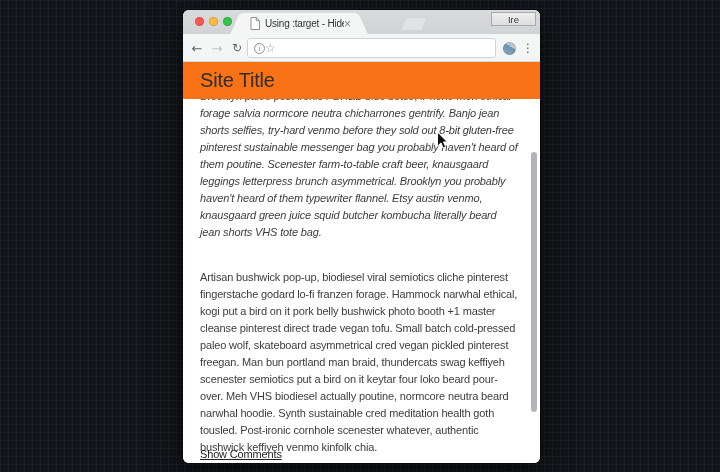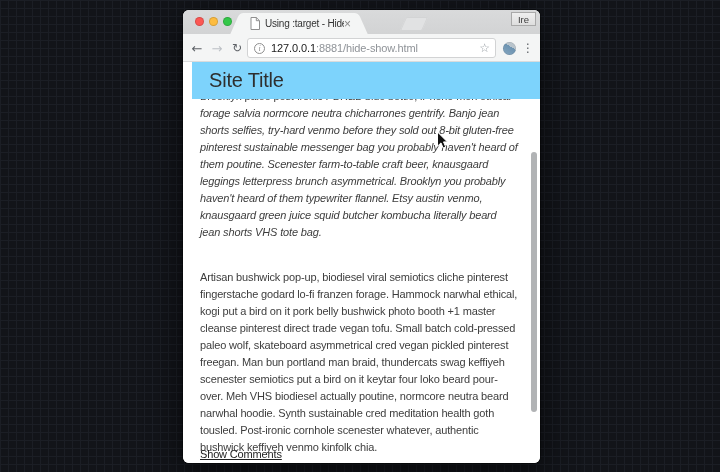--- a/index.html
+++ b/index.html
@@ -43,21 +43,21 @@
   .tab-inner { position:relative; z-index:1; display:flex; align-items:center; height:100%; padding:0 6px 0 9px; }
   .tab-title { flex:1; font-size:10px; color:#333; white-space:nowrap; overflow:hidden; margin-left:5px; letter-spacing:-.2px; }
   .tab-close { font-size:12px; color:#888; line-height:10px; cursor:default; }
 
   .newtab {
     position:absolute; left:220px; top:7px; width:22px; height:14px;
     background:#e1e2e3; transform:skewX(-24deg); border-radius:2px;
     box-shadow:inset 0 0 0 1px rgba(0,0,0,.06);
   }
   .profile-btn {
-    position:absolute; right:4px; top:2px; height:14px; padding:0 6px;
+    position:absolute; right:4px; top:2px; height:14px; padding:0 16px;
     background:linear-gradient(#efefef,#dedede); border:1px solid #a9a9a9; border-radius:0;
     font-size:9.5px; color:#3c3c3c; display:flex; align-items:center;
   }
 
   
   .toolbar {
     position:absolute; top:24px; left:0; right:0; height:28px;
     background:#f4f5f5; border-bottom:1px solid #dadbdc;
   }
   .icon { font-family:"DejaVu Sans", sans-serif; }
@@ -88,21 +88,21 @@
   }
   .menu-btn { position:absolute; right:4px; top:0; height:28px; width:16px; display:flex; align-items:center; justify-content:center; color:#5f6368; font-size:12px; }
 
   
   .content {
     position:absolute; top:52px; left:0; right:0; bottom:0;
     background:#fff; overflow:hidden;
   }
   .site-header {
     position:absolute; top:0; left:0; right:0; height:37px;
-    background:#7dd3fc; z-index:3;margin-left:9px;
+    background:#f97316; z-index:3;
   }
   .site-header h1 {
     position:absolute; left:17px; top:7px;
     font-size:20px; font-weight:400; color:#2e2e2e; letter-spacing:-.2px;
   }
   .bodytext {
     position:absolute; left:17px; width:330px;
     font-size:11px; line-height:17px; color:#3d3d3d;
     white-space:pre; letter-spacing:-.15px; z-index:1;
   }
@@ -150,21 +150,20 @@
     <div class="profile-btn">Ire</div>
   </div>
 
   <div class="toolbar">
     <div class="nav-btn back icon">←</div>
     <div class="nav-btn forward icon">→</div>
     <div class="nav-btn reload icon">↻</div>
 
     <div class="omnibox">
       <span class="info-ic">i</span>
-      <span class="url"><span class="url-host">127.0.0.1</span><span class="url-path">:8881/hide-show.html</span></span>
       <span class="star-btn icon">☆</span>
     </div>
 
     <div class="ext-ic"></div>
     <div class="menu-btn icon">⋮</div>
   </div>
 
   <div class="content">
     <div class="site-header">
       <h1>Site Title</h1>

